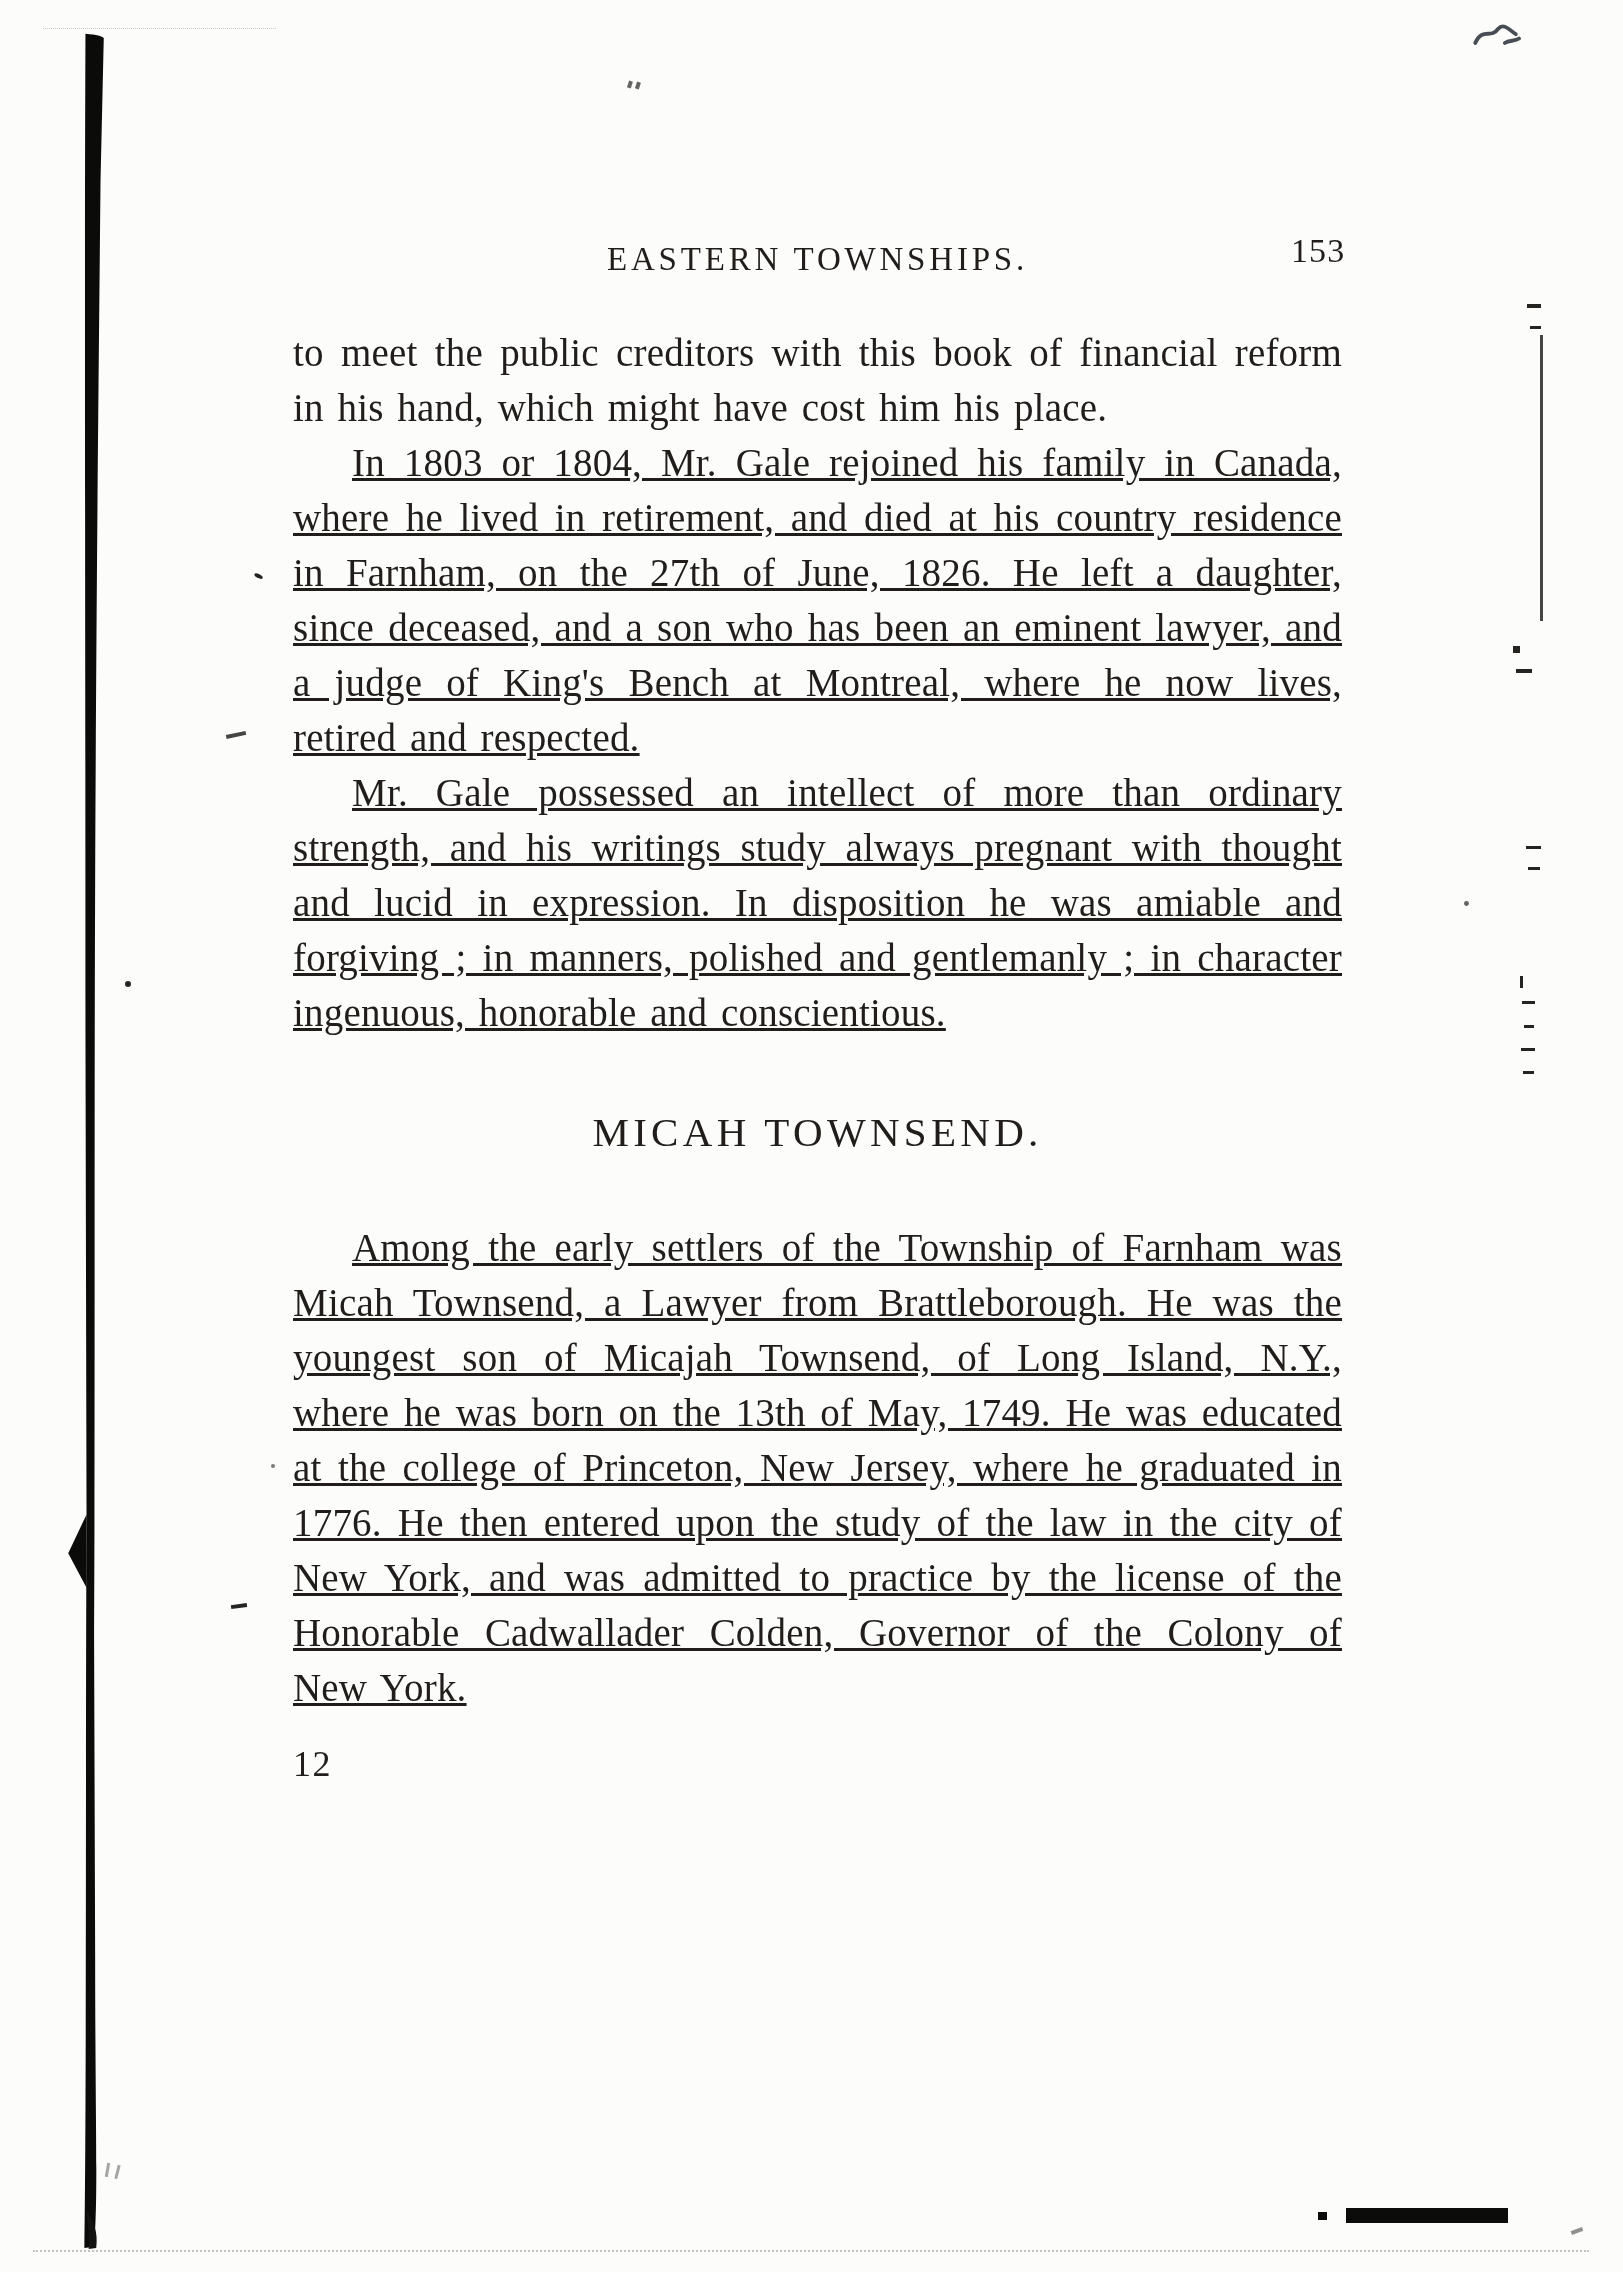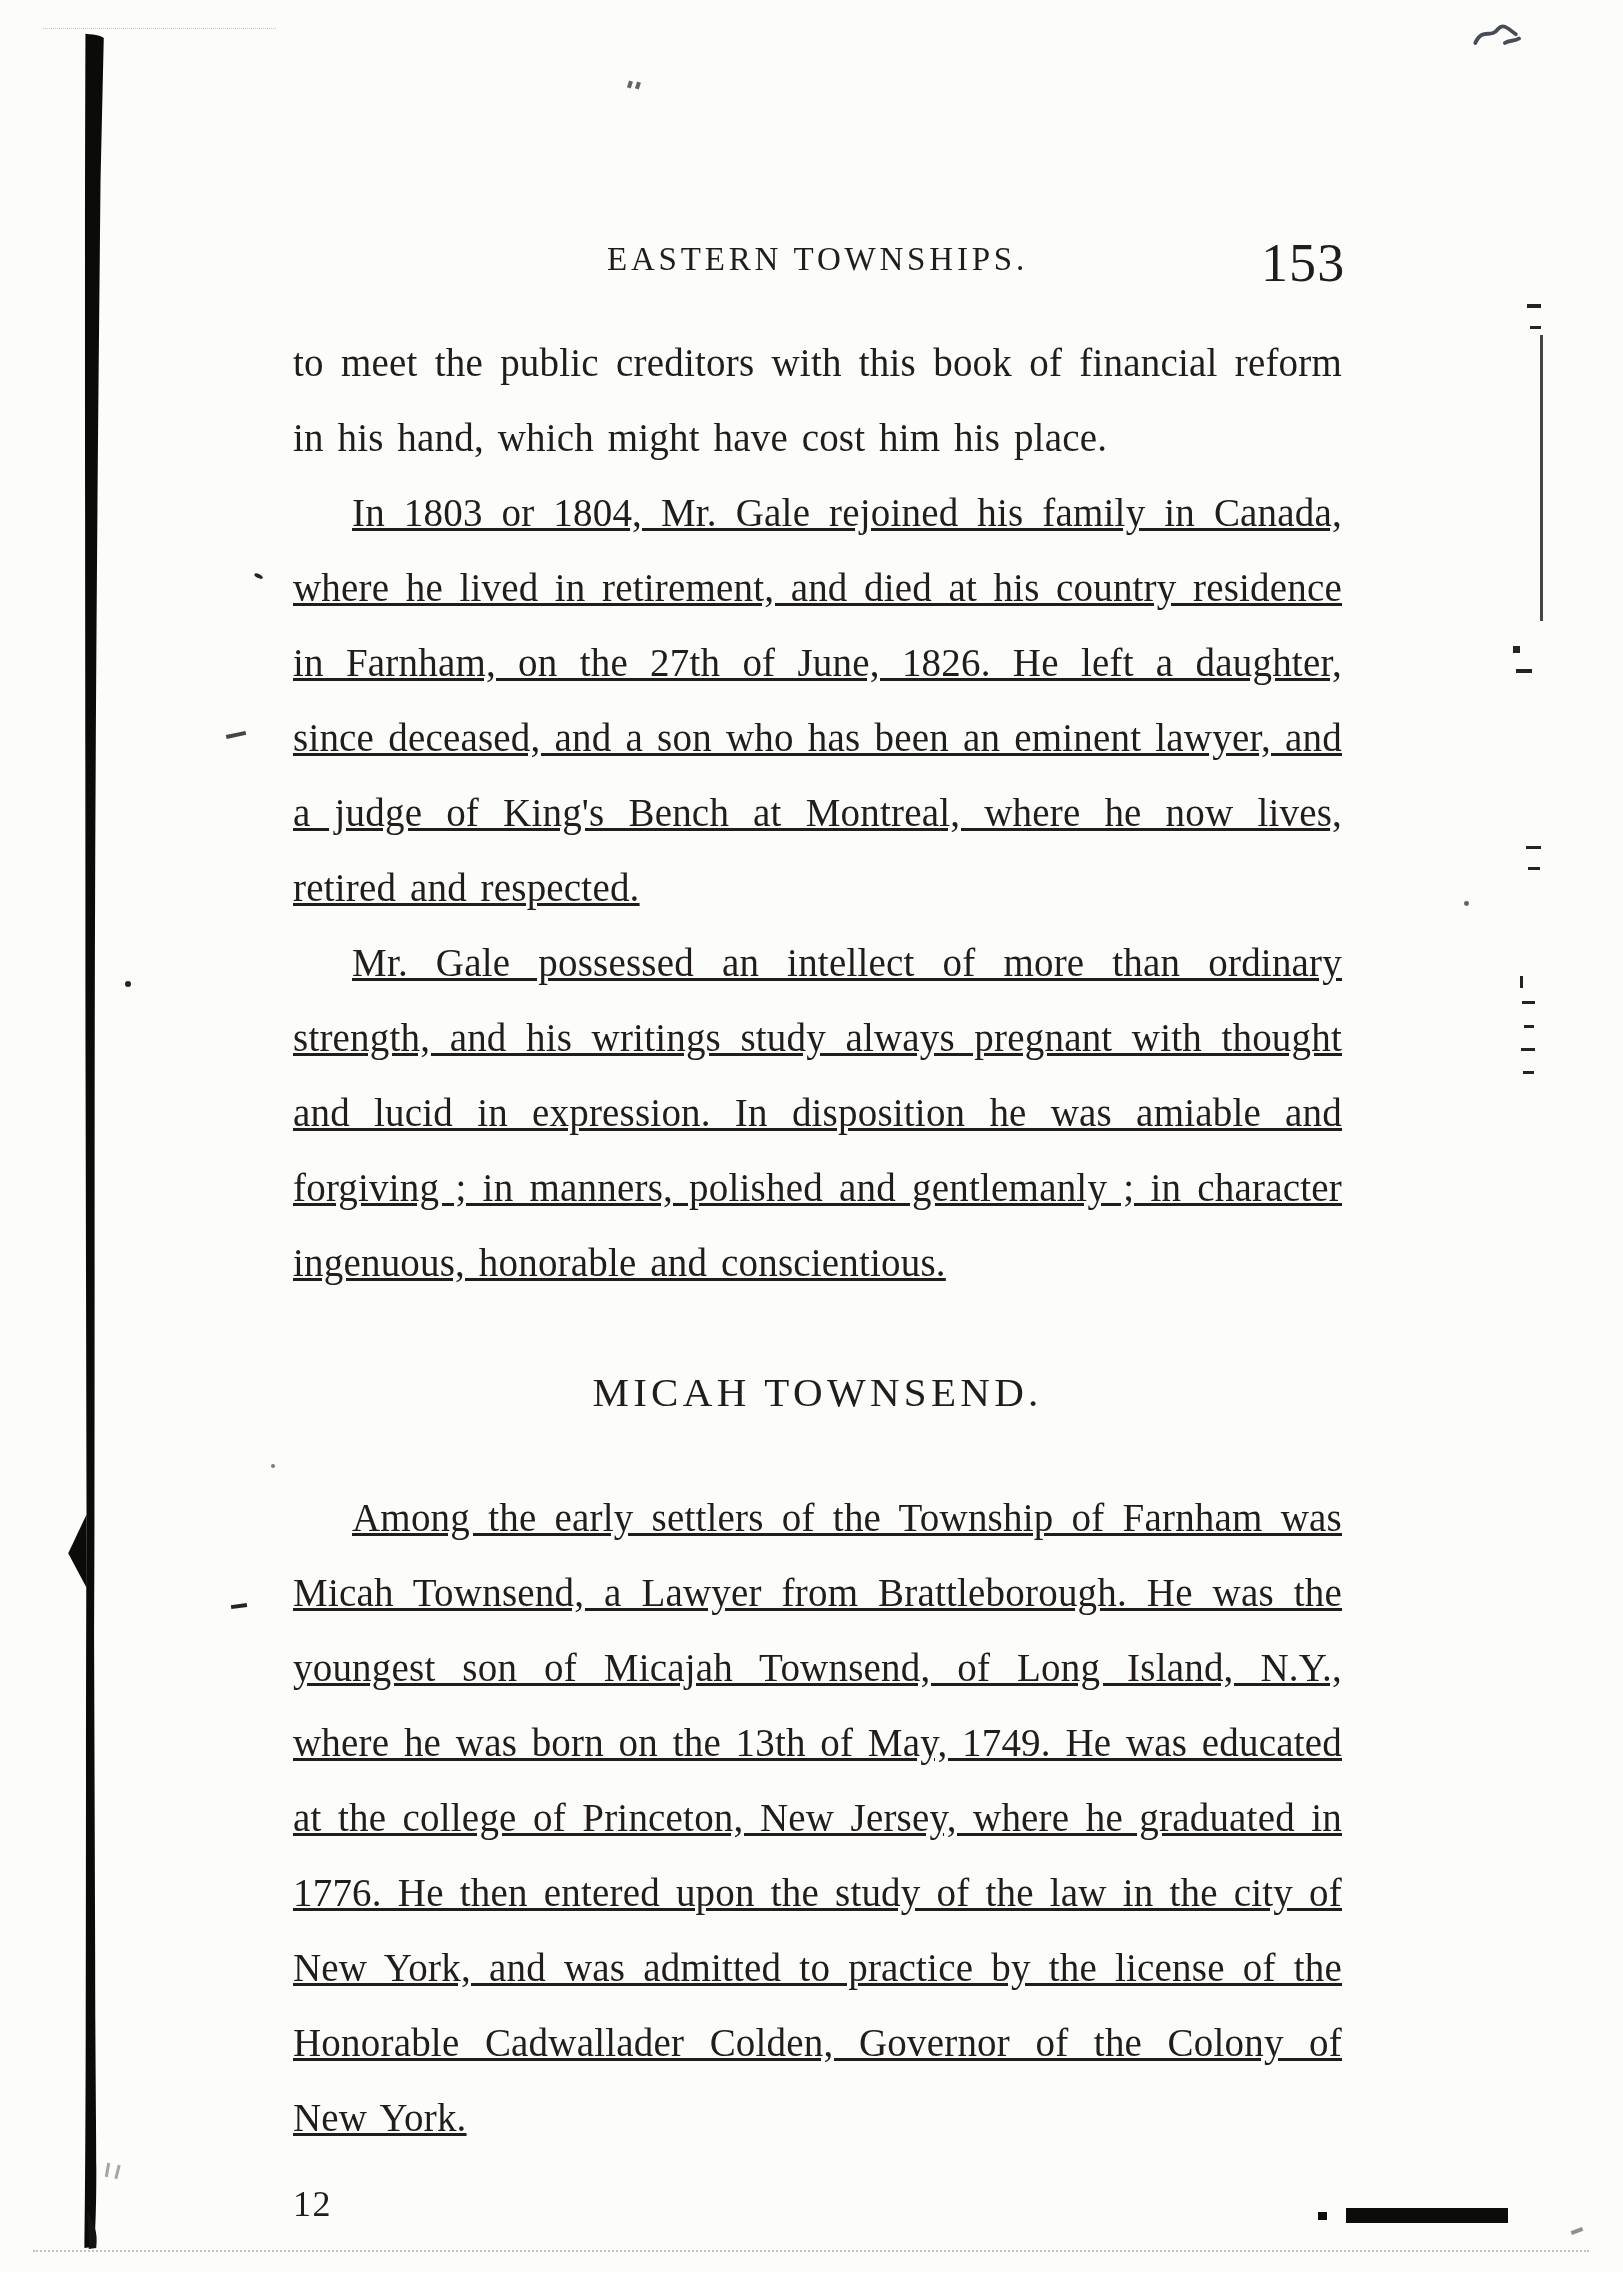--- a/index.html
+++ b/index.html
@@ -19,25 +19,25 @@
     width:1049px;
   }
   .header { position:relative; height:56px; margin-bottom:36px; }
   .running-title {
     display:block; text-align:center;
     font-size:33px; letter-spacing:3.8px;
     padding-top:7.6px;
   }
   .page-number {
     position:absolute; right:-3.3px; top:-1.1px;
-    font-size:54px; letter-spacing:1.1px;text-align:center;
+    font-size:34px; letter-spacing:1.1px;text-align:center;
   }
   .body-par {
     margin:0;
-    font-size:39px; line-height:75px;
+    font-size:39px; line-height:55px;
     text-align:justify;
     word-spacing:3.8px;
     letter-spacing:0.2px;
     hyphens:none;
   }
   .indent { text-indent:59px;text-decoration:underline; }
   .section-heading {
     margin:68px 0 64px;
     text-align:center;
     font-weight:normal;

